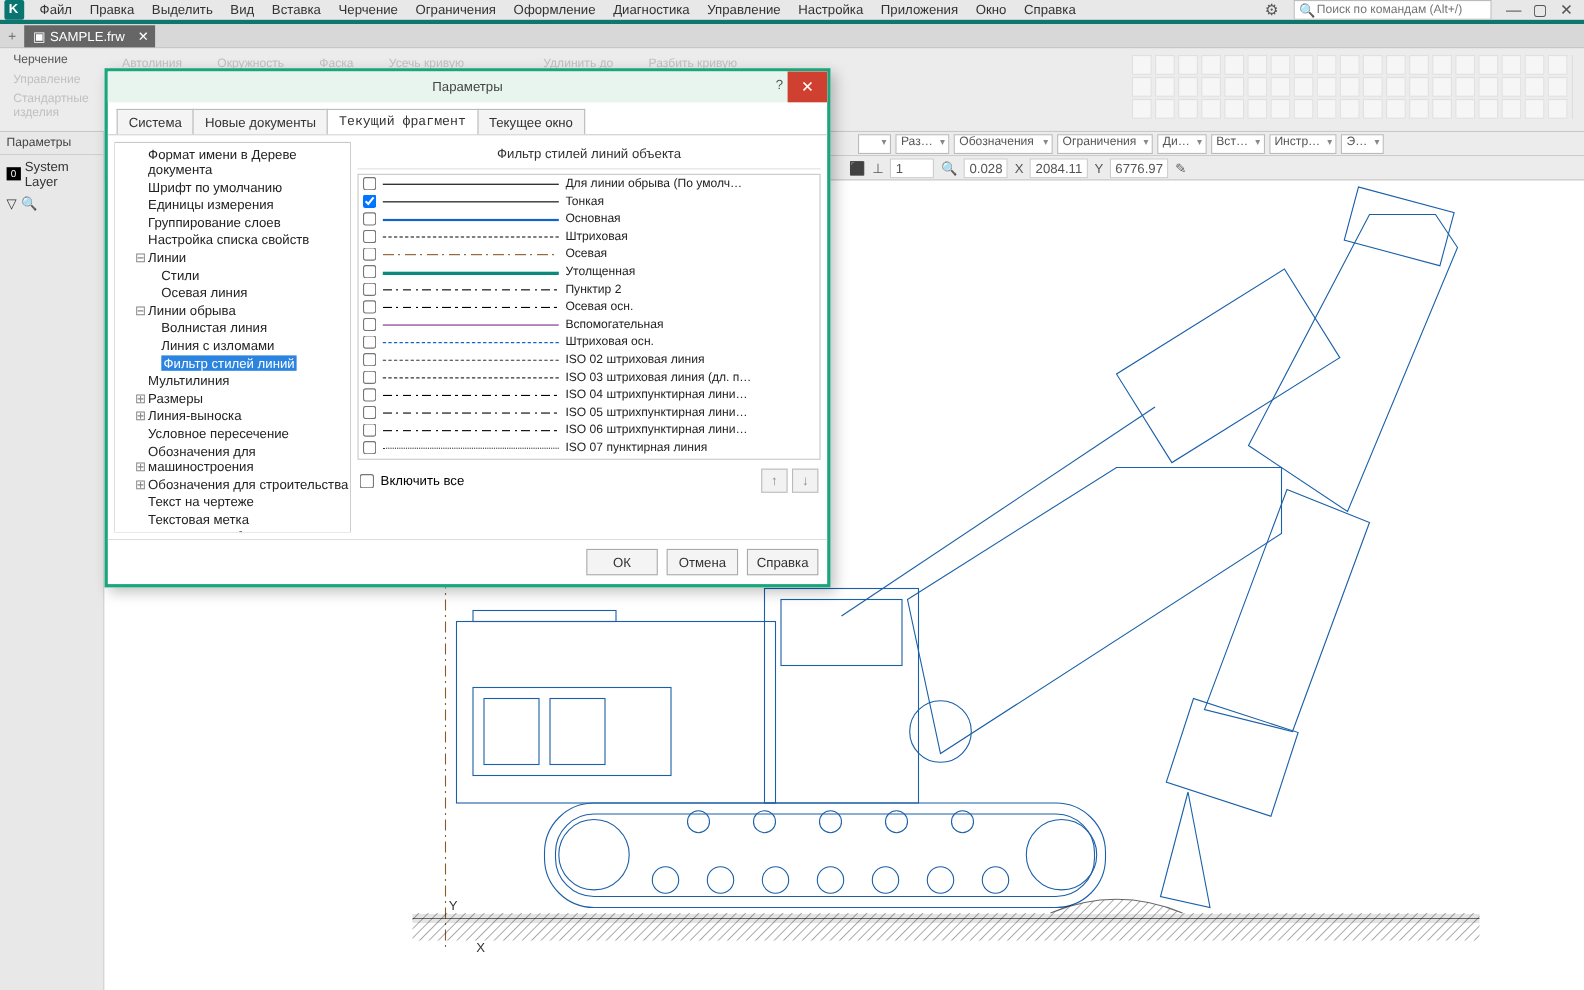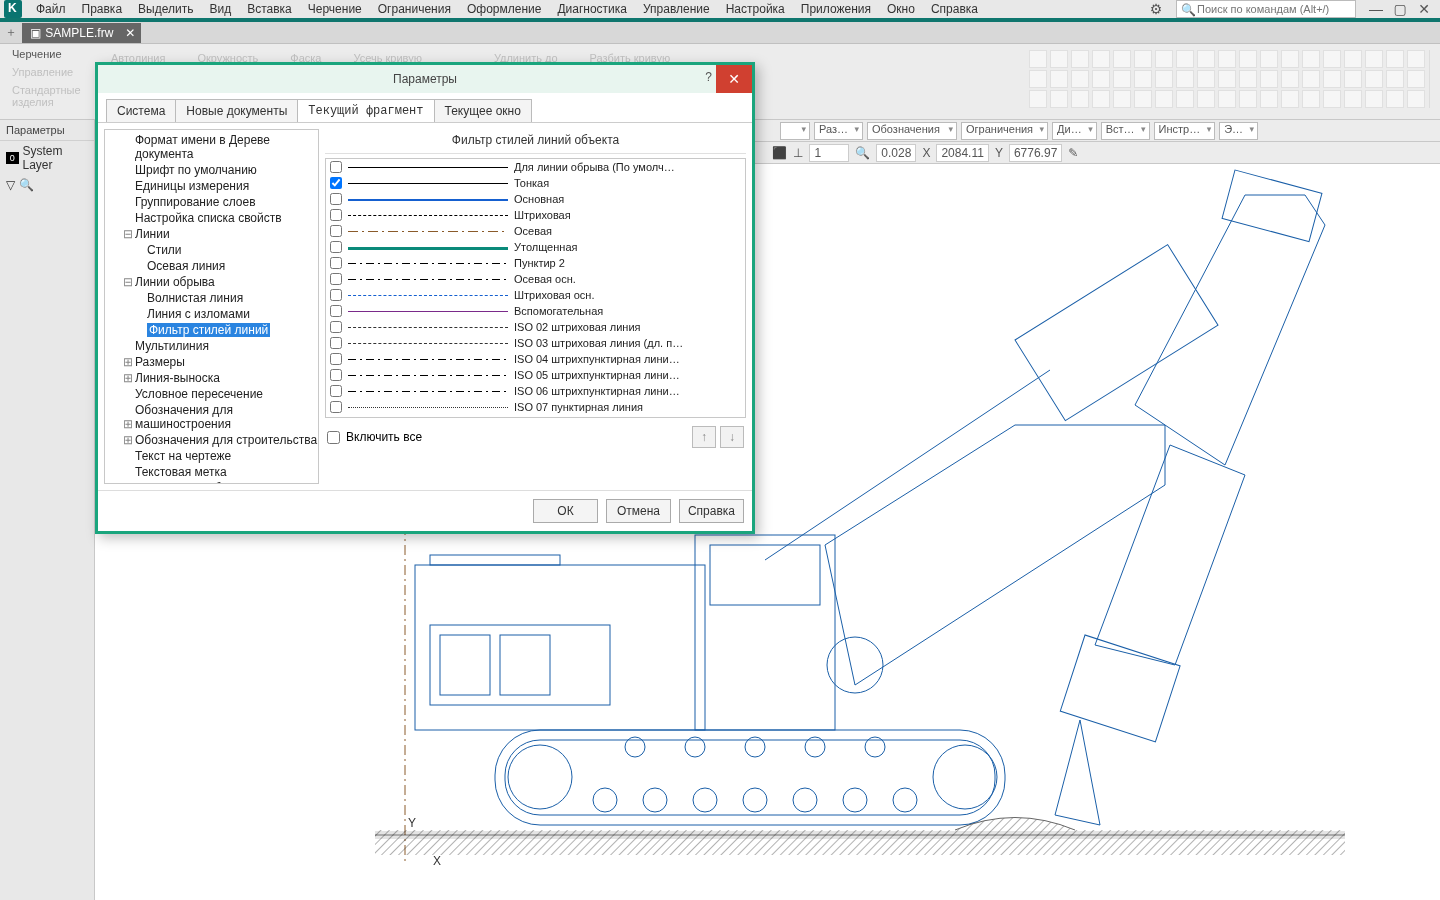--- a/index.html
+++ b/index.html
@@ -477,30 +477,30 @@
           <div class="filter-row">
             <input type="checkbox" style="">
             <div class="preview">
               <div class="ln ln-dashdot"></div>
             </div>
             <div class="name">Осевая осн.</div>
           </div>
           <div class="filter-row">
             <input type="checkbox" style="">
             <div class="preview">
+              <div class="ln ln-purple"></div>
+            </div>
+            <div class="name">Вспомогательная</div>
+          </div>
+          <div class="filter-row">
+            <input type="checkbox" style="">
+            <div class="preview">
               <div class="ln ln-dash-blue"></div>
             </div>
             <div class="name">Штриховая осн.</div>
-          </div>
-          <div class="filter-row">
-            <input type="checkbox" style="">
-            <div class="preview">
-              <div class="ln ln-purple"></div>
-            </div>
-            <div class="name">Вспомогательная</div>
           </div>
           <div class="filter-row">
             <input type="checkbox" style="">
             <div class="preview">
               <div class="ln ln-iso-dash"></div>
             </div>
             <div class="name">ISO 02 штриховая линия</div>
           </div>
           <div class="filter-row">
             <input type="checkbox" style="">

